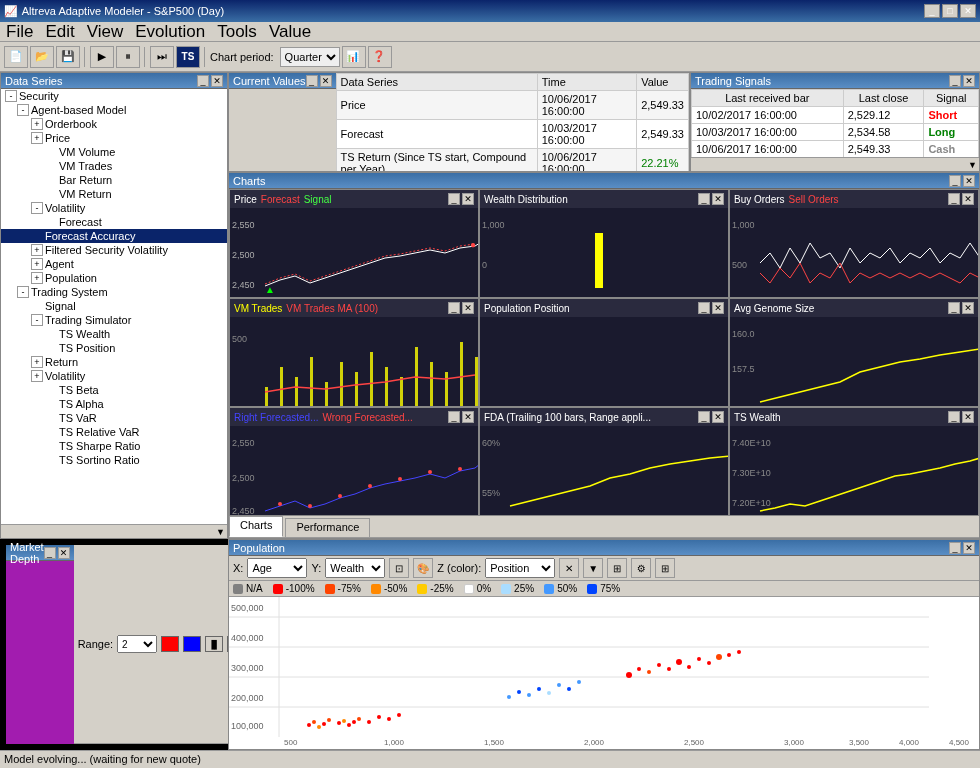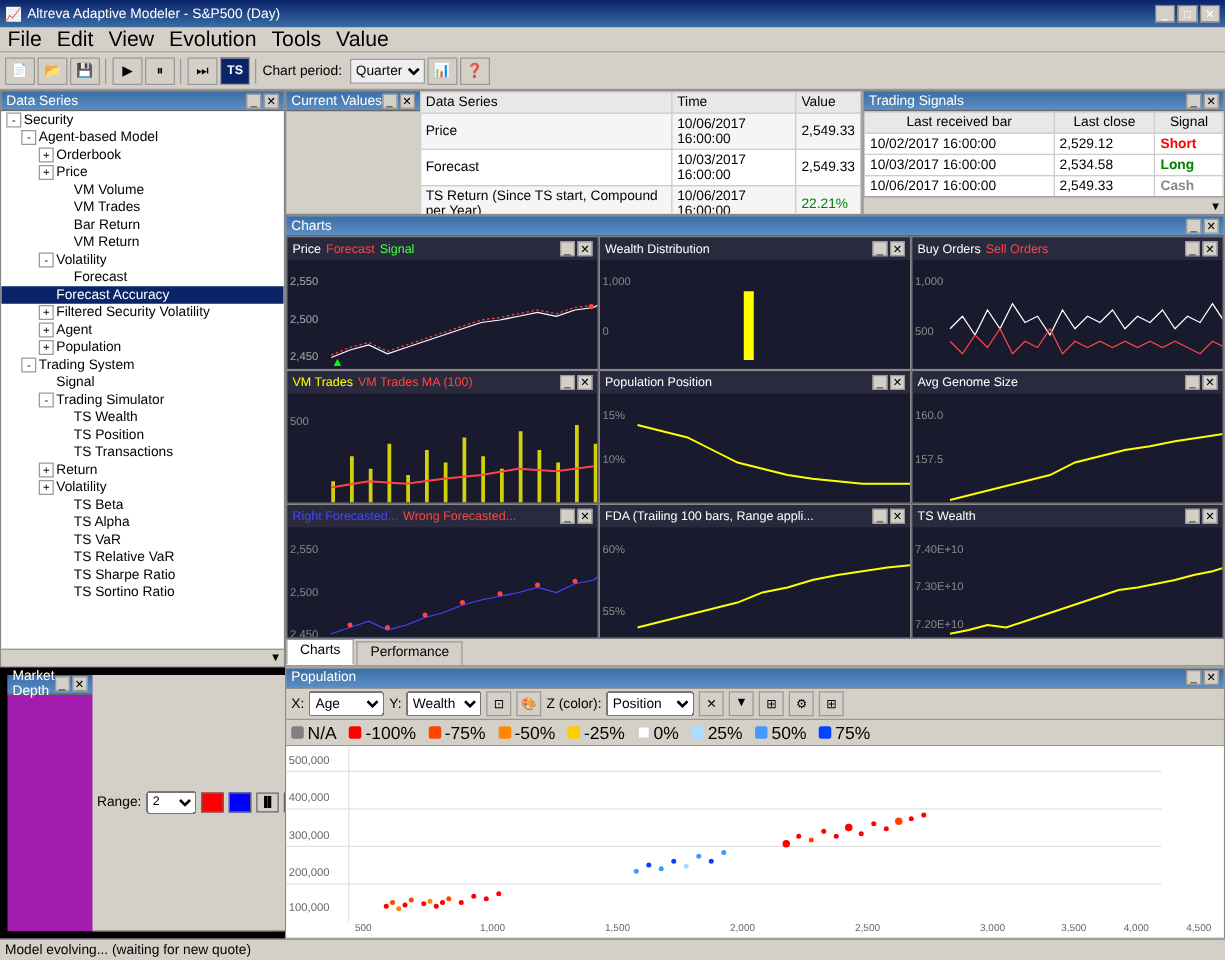--- a/index.html
+++ b/index.html
@@ -58,21 +58,21 @@
     .chart-axis-label { fill: #aaa; font-size: 9px; }
     
     .ts-table { width: 100%; border-collapse: collapse; font-size: 11px; }
     .ts-table th { background: #e8e8e8; border: 1px solid #ccc; padding: 2px 4px; font-weight: normal; }
     .ts-table td { border: 1px solid #ccc; padding: 2px 4px; background: white; }
     
     .signal-short { color: red; font-weight: bold; }
     .signal-long { color: green; font-weight: bold; }
     .signal-cash { color: #888; font-weight: bold; }
     
-    .legend-item { display: inline-flex; align-items: center; gap: 3px; margin-right: 6px; font-size: 14px; }
+    .legend-item { display: inline-flex; align-items: center; gap: 3px; margin-right: 6px; font-size: 10px; }
     .legend-dot { width: 10px; height: 10px; border-radius: 2px; }
     
     .tab-bar { display: flex; background: #d4d0c8; border-bottom: 1px solid #999; }
     .tab { padding: 2px 10px; font-size: 11px; cursor: pointer; border-right: 1px solid #999; border-top: 1px solid #999; border-left: 1px solid #999; background: #d4d0c8; margin-right: 2px; margin-top: 2px; }
     .tab.active { background: white; border-bottom: 1px solid white; margin-top: 0; }
   </style>
 </head>
 <body>
 
 <div id="titlebar">
@@ -239,25 +239,20 @@
           <span class="tree-leaf"></span>
           <span>TS Wealth</span>
         </div>
 
         <div class="tree-item">
           <span class="tree-indent" style="width:42px;"></span>
           <span class="tree-leaf"></span>
           <span>TS Position</span>
         </div>
 
-        <div class="tree-item">
-          <span class="tree-indent" style="width:42px;"></span>
-          <span class="tree-leaf"></span>
-          <span>TS Transactions</span>
-        </div>
 
         <div class="tree-item">
           <span class="tree-indent" style="width:28px;"></span>
           <span class="tree-expander">+</span>
           <span>Return</span>
         </div>
 
         <div class="tree-item">
           <span class="tree-indent" style="width:28px;"></span>
           <span class="tree-expander">+</span>
@@ -535,32 +530,20 @@
           <div class="chart-panel">
             <div class="chart-header">
               <div class="chart-title-left">
                 <span class="chart-title-text">Population Position</span>
               </div>
               <div style="display:flex;gap:2px;">
                 <span class="panel-header-btn">_</span>
                 <span class="panel-header-btn">✕</span>
               </div>
             </div>
-            <div class="chart-body">
-              <svg class="chart-svg">
-                <rect width="100%" height="100%" fill="#1a1a2e"></rect>
-                <text x="2" y="20" fill="#888" font-size="9">15%</text>
-                <text x="2" y="55" fill="#888" font-size="9">10%</text>
-
-                <polyline points="30,25 50,30 70,35 90,45 110,55 130,60 150,65 170,68 190,70 210,72 230,72 250,72" fill="none" stroke="yellow" stroke-width="1.5"></polyline>
-                <text x="30" y="110" fill="#888" font-size="8">08/2017</text>
-                <text x="90" y="110" fill="#888" font-size="8">09/2017</text>
-                <text x="155" y="110" fill="#888" font-size="8">10/2017</text>
-              </svg>
-            </div>
           </div>
 
           <div class="chart-panel">
             <div class="chart-header">
               <div class="chart-title-left">
                 <span class="chart-title-text">Avg Genome Size</span>
               </div>
               <div style="display:flex;gap:2px;">
                 <span class="panel-header-btn">_</span>
                 <span class="panel-header-btn">✕</span>

